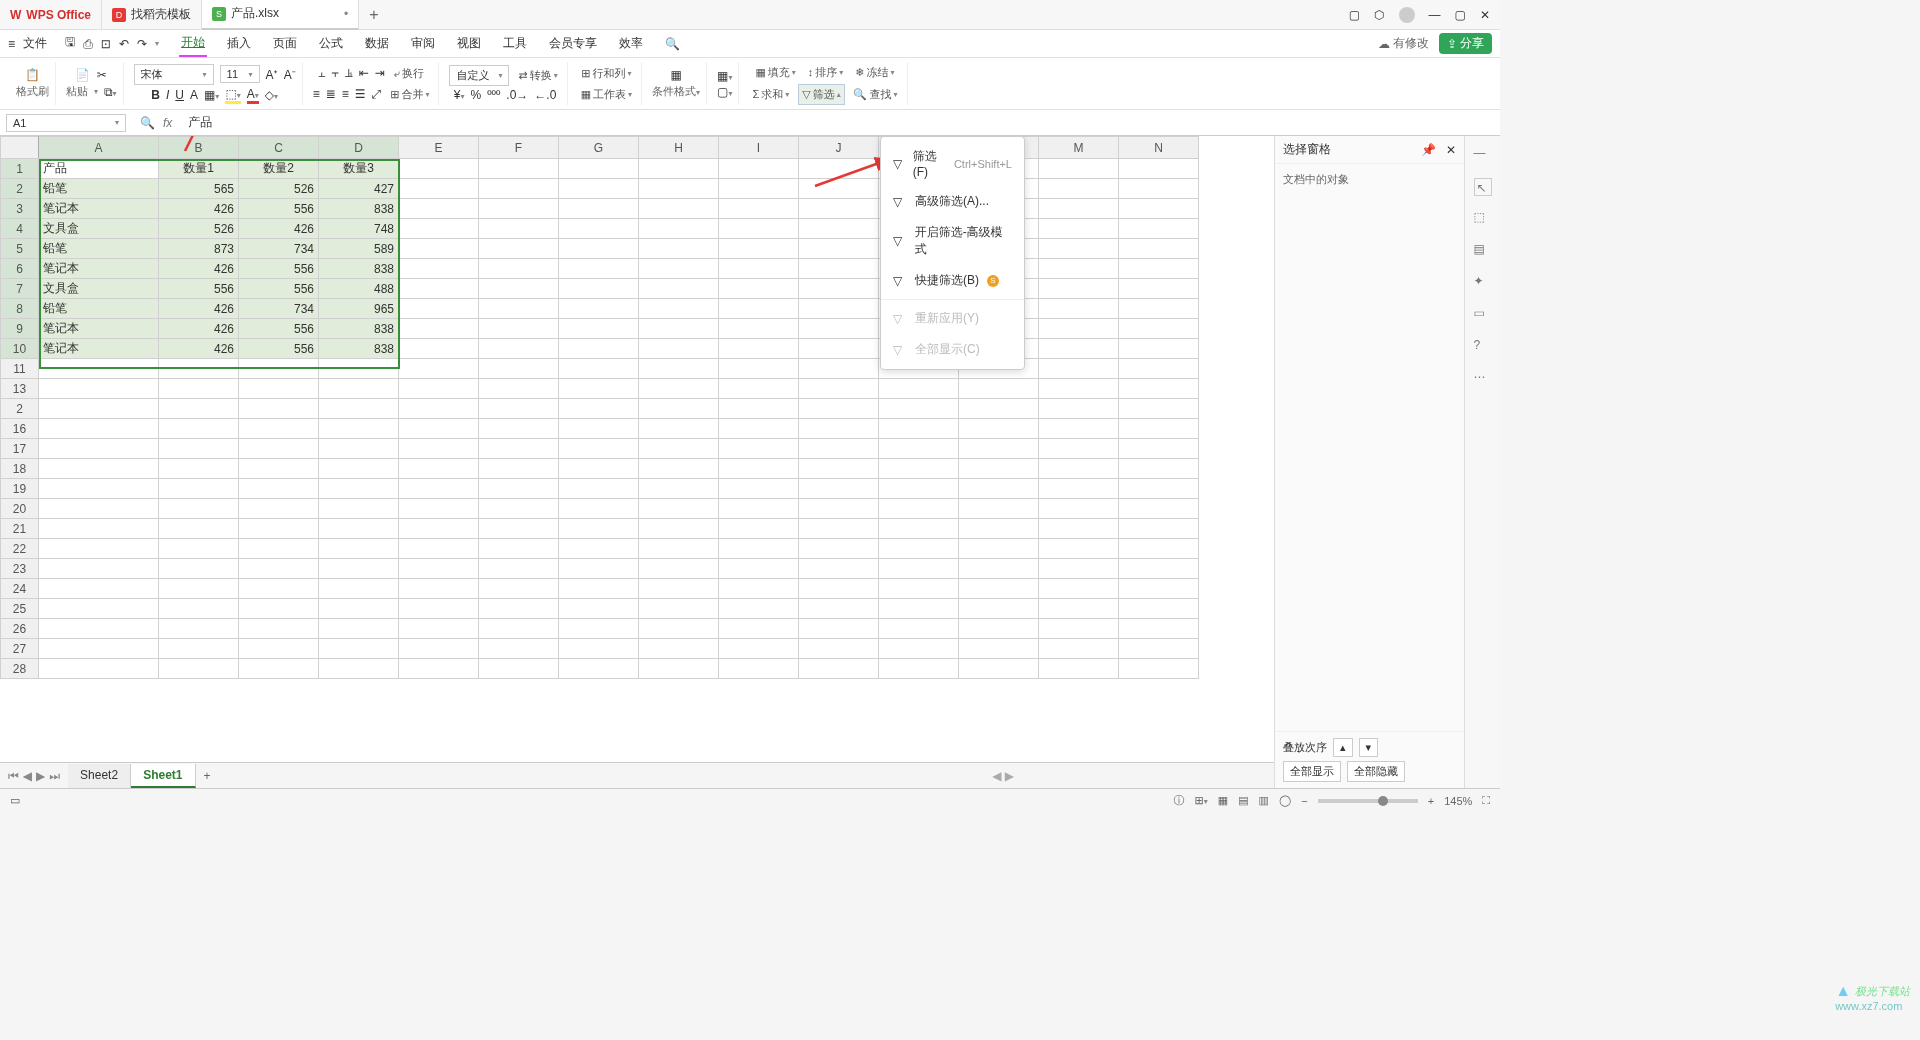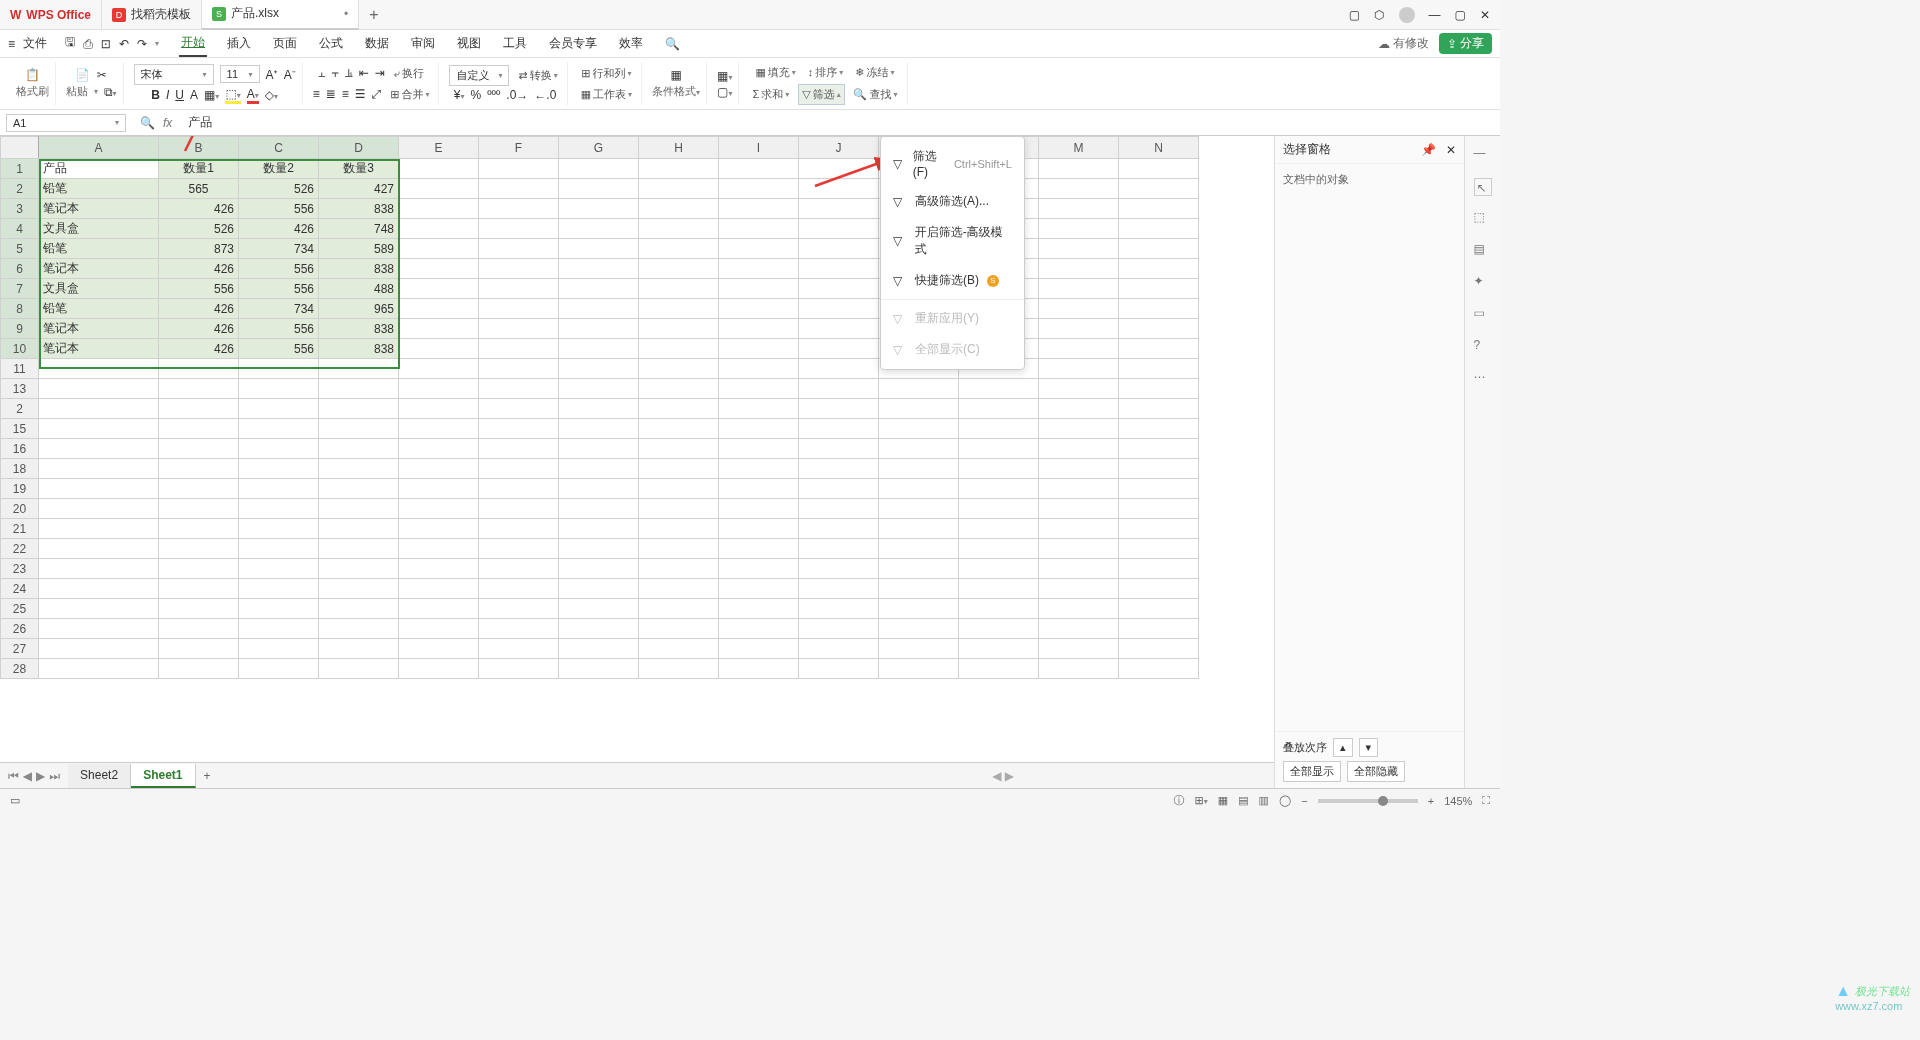--- a/index.html
+++ b/index.html
@@ -15,21 +15,21 @@
 .tab-icon.green { background: #4caf50; }
 .tab-icon.red { background: #e53935; }
 .tab-add { padding: 0 10px; color: #666; font-size: 16px; cursor: pointer; }
 .titlebar-right { margin-left: auto; display: flex; align-items: center; gap: 14px; padding-right: 10px; }
 
 
 .menubar { height: 28px; display: flex; align-items: center; padding: 0 8px; gap: 2px; background: #fff; border-bottom: 1px solid #e0e0e0; }
 .menubar-left { display: flex; align-items: center; gap: 8px; }
 .menu-tabs { display: flex; align-items: center; margin-left: 18px; gap: 18px; }
 .menu-tab { cursor: pointer; color: #333; padding: 4px 2px; }
-.menu-tab.active { color: #2e7d32; border-bottom: 2px solid #404040; text-decoration: underline; }
+.menu-tab.active { color: #2e7d32; border-bottom: 2px solid #d946ef; text-decoration: underline; }
 .menubar-right { margin-left: auto; display: flex; align-items: center; gap: 10px; }
 .share-btn { background: #30a559; color: #fff; padding: 2px 8px; border-radius: 4px; cursor: pointer; display: flex; align-items: center; gap: 3px; }
 .status-text { color: #666; display: flex; align-items: center; gap: 3px; }
 
 
 .toolbar { height: 52px; display: flex; align-items: center; padding: 4px 10px; gap: 4px; background: #fff; border-bottom: 1px solid #e0e0e0; }
 .tool-group { display: flex; flex-direction: column; align-items: center; gap: 2px; padding: 0 6px; border-right: 1px solid #eee; height: 100%; justify-content: center; }
 .tool-row { display: flex; align-items: center; gap: 6px; }
 .tool-btn { display: flex; align-items: center; gap: 2px; cursor: pointer; color: #555; font-size: 11px; padding: 2px 3px; }
 .tool-label { font-size: 11px; color: #666; }
@@ -326,21 +326,21 @@
                 <td class="cell" style="text-align:center"></td>
                 <td class="cell" style="text-align:center"></td>
                 <td class="cell" style="text-align:center"></td>
                 <td class="cell" style="text-align:center"></td>
                 <td class="cell" style="text-align:center"></td>
                 <td class="cell" style="text-align:center"></td>
               </tr>
               <tr>
                 <th class="rowhead sel">2</th>
                 <td class="cell sel" style="">铅笔</td>
-                <td class="cell sel" style="text-align:center">565</td>
+                <td class="cell sel" style="text-align:right">565</td>
                 <td class="cell sel" style="text-align:right">526</td>
                 <td class="cell sel" style="text-align:right">427</td>
                 <td class="cell" style=""></td>
                 <td class="cell" style=""></td>
                 <td class="cell" style=""></td>
                 <td class="cell" style=""></td>
                 <td class="cell" style=""></td>
                 <td class="cell" style=""></td>
                 <td class="cell" style=""></td>
                 <td class="cell" style=""></td>
@@ -528,38 +528,38 @@
                 <td class="cell" style=""></td>
                 <td class="cell" style=""></td>
                 <td class="cell" style=""></td>
                 <td class="cell" style=""></td>
                 <td class="cell" style=""></td>
                 <td class="cell" style=""></td>
                 <td class="cell" style=""></td>
                 <td class="cell" style=""></td>
               </tr>
               <tr>
-                <th class="rowhead">15</th>
-                <td class="cell" style=""></td>
-                <td class="cell" style=""></td>
-                <td class="cell" style=""></td>
-                <td class="cell" style=""></td>
-                <td class="cell" style=""></td>
-                <td class="cell" style=""></td>
-                <td class="cell" style=""></td>
-                <td class="cell" style=""></td>
-                <td class="cell" style=""></td>
-                <td class="cell" style=""></td>
-                <td class="cell" style=""></td>
-                <td class="cell" style=""></td>
-                <td class="cell" style=""></td>
-                <td class="cell" style=""></td>
-              </tr>
-              <tr>
                 <th class="rowhead">16</th>
+                <td class="cell" style=""></td>
+                <td class="cell" style=""></td>
+                <td class="cell" style=""></td>
+                <td class="cell" style=""></td>
+                <td class="cell" style=""></td>
+                <td class="cell" style=""></td>
+                <td class="cell" style=""></td>
+                <td class="cell" style=""></td>
+                <td class="cell" style=""></td>
+                <td class="cell" style=""></td>
+                <td class="cell" style=""></td>
+                <td class="cell" style=""></td>
+                <td class="cell" style=""></td>
+                <td class="cell" style=""></td>
+              </tr>
+              <tr>
+                <th class="rowhead">17</th>
                 <td class="cell" style=""></td>
                 <td class="cell" style=""></td>
                 <td class="cell" style=""></td>
                 <td class="cell" style=""></td>
                 <td class="cell" style=""></td>
                 <td class="cell" style=""></td>
                 <td class="cell" style=""></td>
                 <td class="cell" style=""></td>
                 <td class="cell" style=""></td>
                 <td class="cell" style=""></td>

